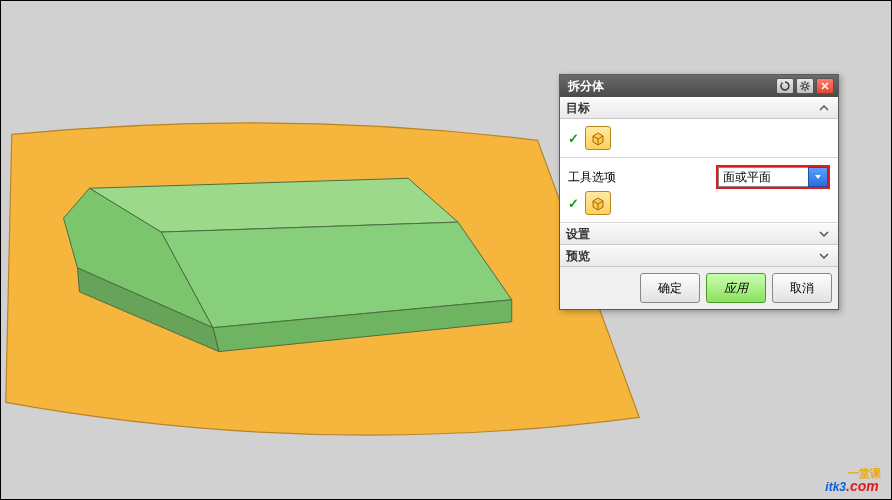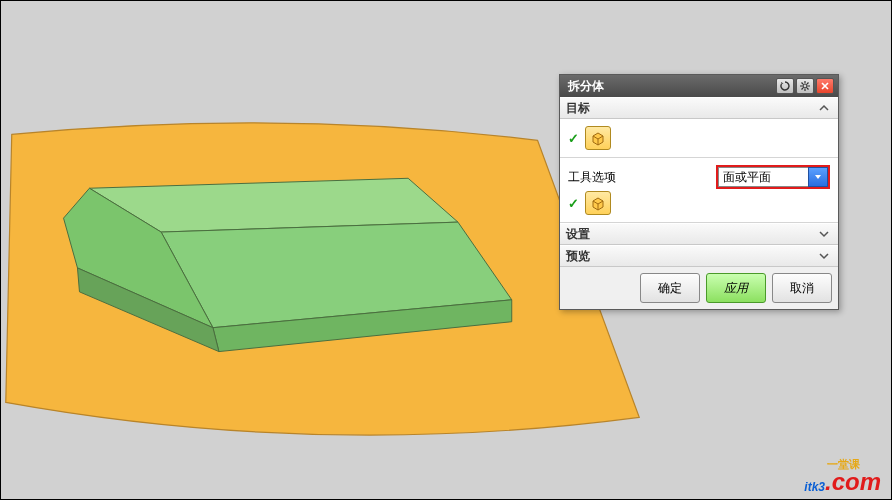--- a/index.html
+++ b/index.html
@@ -146,21 +146,21 @@
       display: flex;
       align-items: flex-end;
     }
     .watermark .sub {
       font-size: 11px;
       font-style: normal;
       color: #e6a815;
       margin-left: 2px;
       line-height: 1.2;
     }
-    .watermark .com { color: #e11b1b; font-size: 24px; font-style: italic; }
+    .watermark .com { color: #e11b1b; font-size: 14px; font-style: italic; }
   </style>
 </head>
 <body>
 
 <div class="viewport">
   <svg viewBox="0 0 892 500">
 
     <path d="M 10 134 Q 280 108 538 140 L 640 418 Q 320 460 4 403 Z" fill="#f6b63e" stroke="#b8842a" stroke-width="1.2"></path>
 
     <path d="M 88 188 L 408 178 L 458 222 L 160 232 Z" fill="#9cd98b" stroke="#4a6e3f" stroke-width="1"></path>

